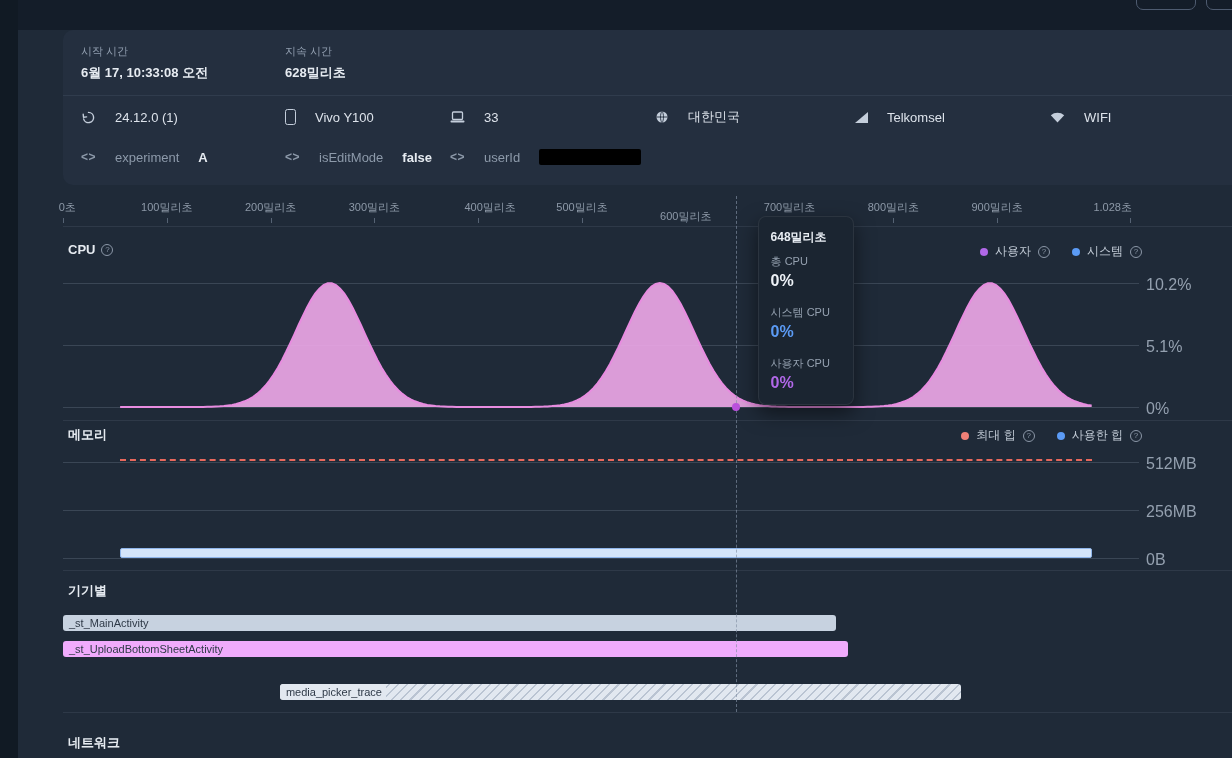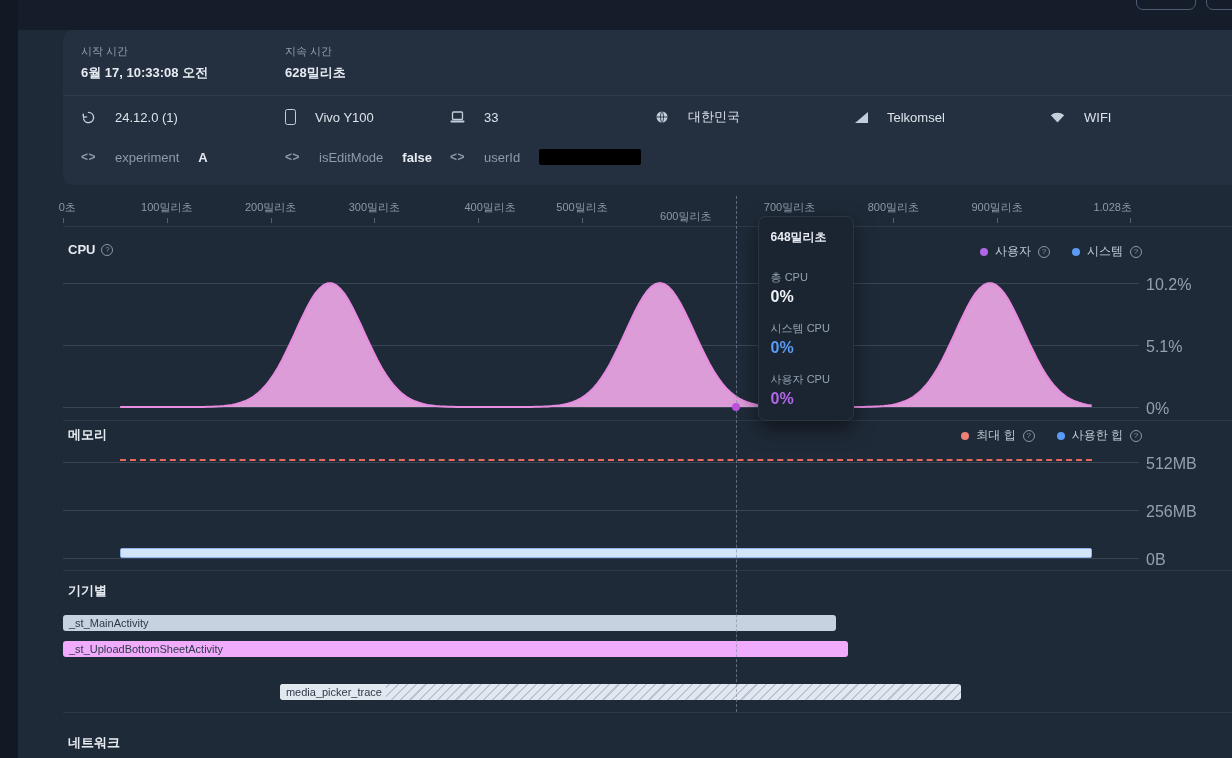--- a/index.html
+++ b/index.html
@@ -47,21 +47,21 @@
   #used-heap-bar{position:absolute;top:518px;height:10px;border-radius:2px}
 
   .trace-bar{position:absolute;height:16px;border-radius:3px;font-size:11px;line-height:16px;color:#2e3947;white-space:nowrap;overflow:hidden}
   .trace-bar .tl{padding:0 4px 0 6px;border-radius:3px;display:inline-block}
   .trace-bar.hatched{background:repeating-linear-gradient(135deg,#e2e8f0 0 5px,#bac4d2 5px 6.5px)}
   .trace-bar.hatched .tl{background:#e2e8f0}
 
   #playhead{position:absolute;top:166px;height:516px;width:0;border-left:1px dashed rgba(130,145,165,.65);z-index:5}
 
   .tooltip{position:absolute;top:186px;width:96px;background:#1b2531;border:1px solid rgba(255,255,255,.07);border-radius:8px;box-shadow:0 8px 20px rgba(0,0,0,.5);padding:12px;z-index:10}
-  .tt-time{font-size:12px;font-weight:bold;color:#e9eef4;margin-bottom:24px}
+  .tt-time{font-size:12px;font-weight:bold;color:#e9eef4;margin-bottom:8px}
   .tt-lab{font-size:11px;color:#95a1b0;margin-bottom:3px}
   .tt-val{font-size:16px;font-weight:bold;margin-bottom:15px}
   .tt-val.last{margin-bottom:0}
 </style>
 </head>
 <body>
 
 <div class="screen">
   <div class="left-strip"></div>
   <div class="top-strip">

